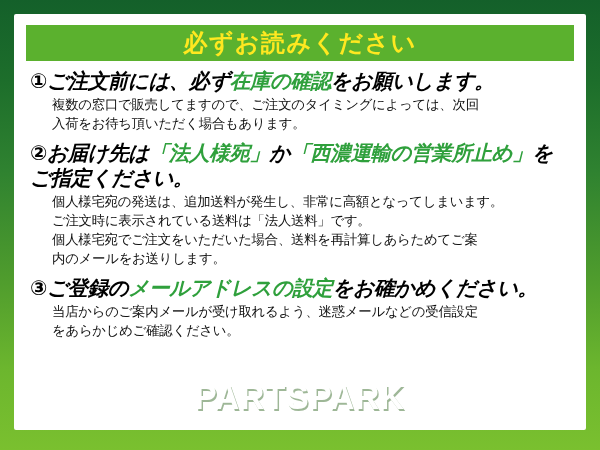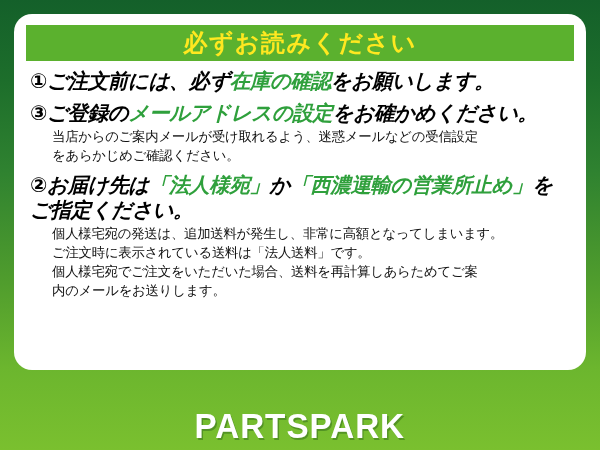--- a/index.html
+++ b/index.html
@@ -28,23 +28,23 @@
         #6cb62e 82%,
         #7ac02f 100%);
     padding: 14px 14px 0 14px;
   }
 
   
   #notice-panel {
     position: relative;
     box-sizing: border-box;
     width: 572px;
-    height: 356px;
+    height: 416px;
     background: #ffffff;
-    border-radius: 18px;
+    border-radius: 2px;
     padding: 11px 12px 0 12px;
     overflow: hidden;
   }
 
   
   #notice-header {
     box-sizing: border-box;
     width: 100%;
     height: 36px;
     background: #5bb12e;
@@ -100,24 +100,24 @@
     padding-left: 22px;
     margin-top: 2px;
     white-space: pre-line;
   }
 
   
   #notice-footer {
     position: absolute;
     left: 0;
     right: 0;
-    bottom: 7px;
+    bottom: 13px;
     height: 58px;
     display: flex;
-    align-items: flex-end;
+    align-items: flex-start;
     justify-content: center;
   }
   #brand-wordmark {
     color: #ffffff;
     font-size: 35px;
     font-weight: bold;
     letter-spacing: 1px;
     line-height: 1;
     text-shadow: 1.5px 1.5px 0 rgba(40, 95, 25, 0.45);
     transform: scaleX(0.95);
@@ -131,32 +131,34 @@
   <div id="notice-panel">
 
     <div id="notice-header">
       <div id="notice-header-title">必ずお読みください</div>
     </div>
 
     <div id="notice-body">
 
     <div class="notice-item">
           <div class="item-headline"><span class="item-marker">①</span><span>ご注文前には、必ず</span><span class="hl">在庫の確認</span><span>をお願いします。</span></div>
-        </div>
-        <div class="notice-item">
-          <div class="item-headline"><span class="item-marker">③</span><span>ご登録の</span><span class="hl">メールアドレスの設定</span><span>をお確かめください。</span></div>
-          <div class="item-subtext">当店からのご案内メールが受け取れるよう、迷惑メールなどの受信設定
-をあらかじめご確認ください。</div>
+          <div class="item-subtext">複数の窓口で販売してますので、ご注文のタイミングによっては、次回
+入荷をお待ち頂いただく場合もあります。</div>
         </div>
         <div class="notice-item">
           <div class="item-headline wrap"><span class="item-marker">②</span><span>お届け先は</span><span class="hl">「法人様宛」</span><span>か</span><span class="hl">「西濃運輸の営業所止め」</span><span>をご指定ください。</span></div>
           <div class="item-subtext">個人様宅宛の発送は、追加送料が発生し、非常に高額となってしまいます。
 ご注文時に表示されている送料は「法人送料」です。
 個人様宅宛でご注文をいただいた場合、送料を再計算しあらためてご案
 内のメールをお送りします。</div>
+        </div>
+        <div class="notice-item">
+          <div class="item-headline"><span class="item-marker">③</span><span>ご登録の</span><span class="hl">メールアドレスの設定</span><span>をお確かめください。</span></div>
+          <div class="item-subtext">当店からのご案内メールが受け取れるよう、迷惑メールなどの受信設定
+をあらかじめご確認ください。</div>
         </div>
       </div>
 
   </div>
 
   <div id="notice-footer">
     <div id="brand-wordmark">PARTSPARK</div>
   </div>
 
 </div>

